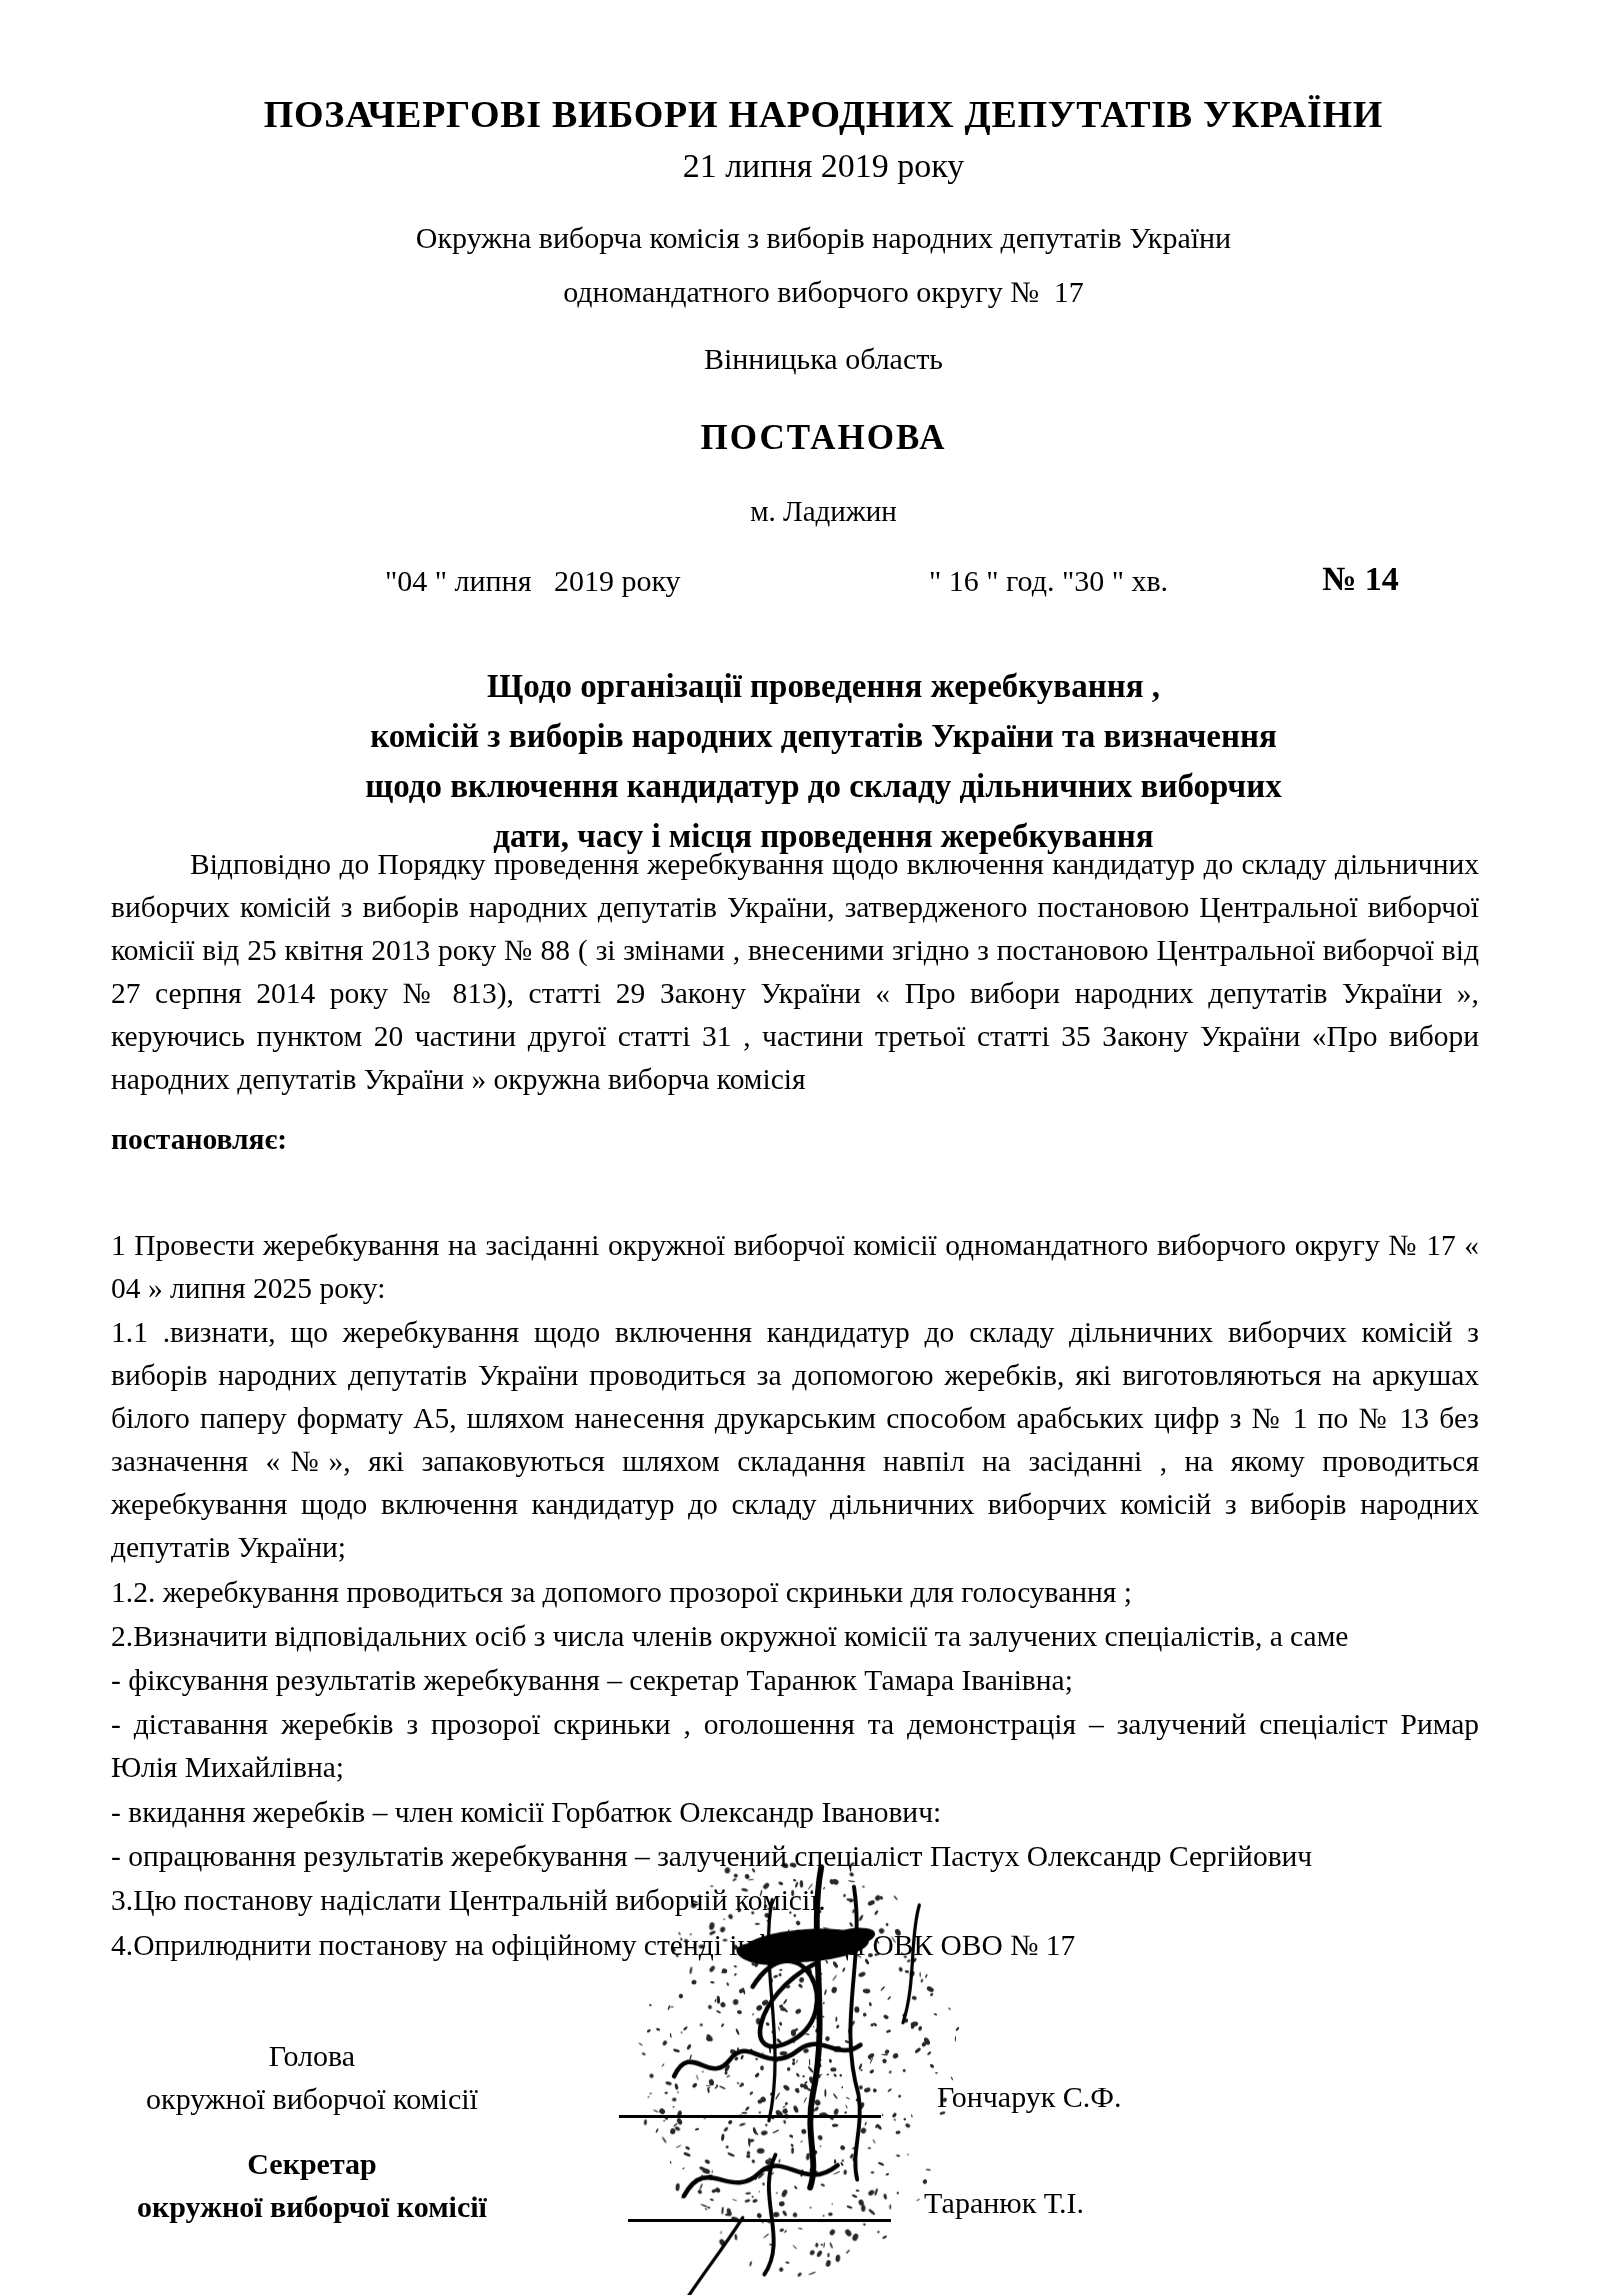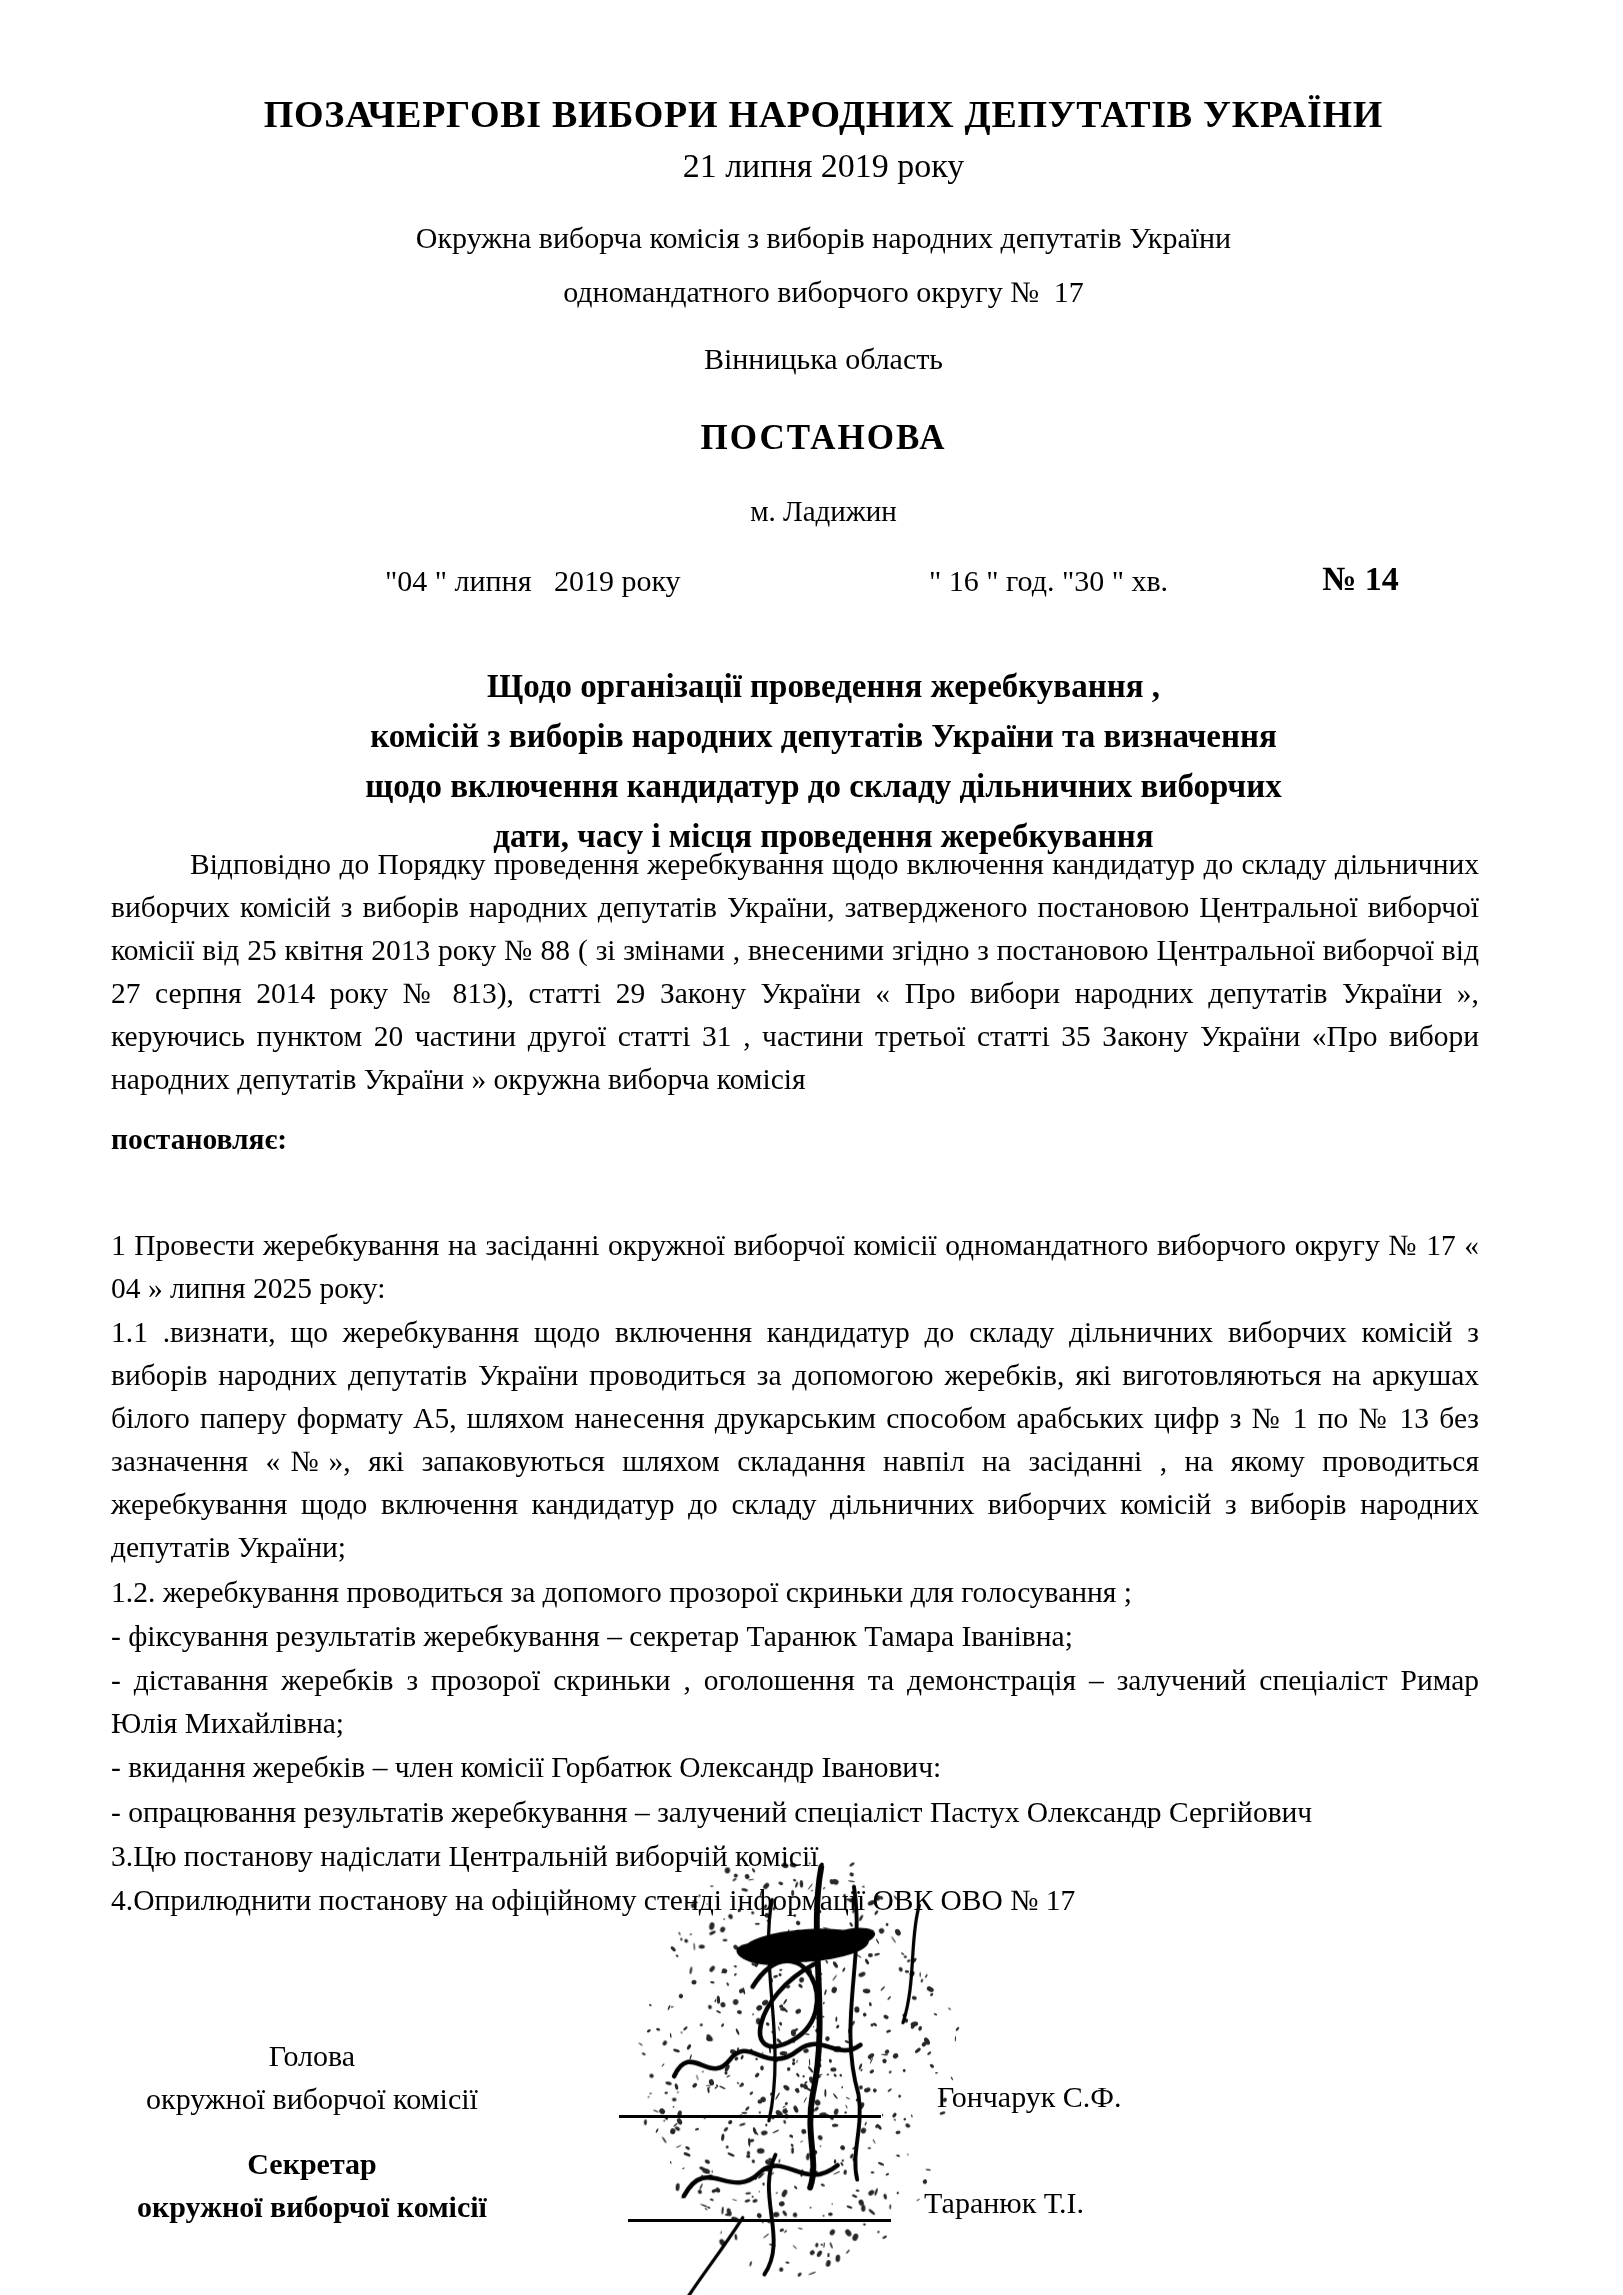--- a/index.html
+++ b/index.html
@@ -60,20 +60,21 @@
   <div>щодо включення кандидатур до складу дільничних виборчих</div>
   <div>дати, часу і місця проведення жеребкування</div>
 </div>
 
 <div class="abs bodytext">
   <p class="intro">Відповідно  до Порядку проведення жеребкування  щодо включення кандидатур до складу дільничних виборчих комісій з виборів народних депутатів України, затвердженого постановою Центральної  виборчої  комісії від 25 квітня 2013 року  № 88 ( зі змінами , внесеними згідно з постановою Центральної виборчої  від 27 серпня 2014 року № 813), статті 29 Закону України « Про вибори  народних депутатів України », керуючись пунктом  20 частини другої статті 31 , частини третьої статті 35 Закону України «Про вибори  народних депутатів України »  окружна виборча комісія</p>
   <p class="resolves">постановляє:</p>
   <p class="item">1  Провести жеребкування на засіданні окружної виборчої комісії одномандатного виборчого округу № 17  « 04 » липня 2025 року:</p>
   <p class="item">1.1 .визнати, що жеребкування  щодо включення кандидатур до складу дільничних виборчих комісій з виборів народних депутатів України проводиться за допомогою жеребків, які виготовляються на аркушах білого паперу формату А5, шляхом нанесення друкарським способом арабських цифр з № 1 по № 13 без зазначення «№», які запаковуються шляхом складання навпіл на засіданні , на якому проводиться жеребкування  щодо включення кандидатур до складу дільничних виборчих комісій  з  виборів народних депутатів України;</p>
   <p class="item">1.2. жеребкування проводиться за допомого прозорої скриньки для голосування ;</p>
+  <p class="item">2.Визначити відповідальних осіб з числа членів окружної комісії  та залучених спеціалістів, а саме</p>
   <p class="item">- фіксування результатів жеребкування – секретар Таранюк Тамара Іванівна;</p>
   <p class="item">- діставання жеребків з прозорої скриньки , оголошення та демонстрація – залучений спеціаліст Римар Юлія Михайлівна;</p>
   <p class="item">- вкидання жеребків – член комісії Горбатюк Олександр Іванович:</p>
   <p class="item">- опрацювання результатів  жеребкування – залучений спеціаліст Пастух Олександр Сергійович</p>
   <p class="item">3.Цю постанову надіслати Центральній виборчій комісії.</p>
   <p class="item">4.Оприлюднити постанову на офіційному стенді інформації  ОВК ОВО № 17</p>
 </div>
 
 <div class="abs sigrole sigrole1 noselect">
   <div>Голова</div>

